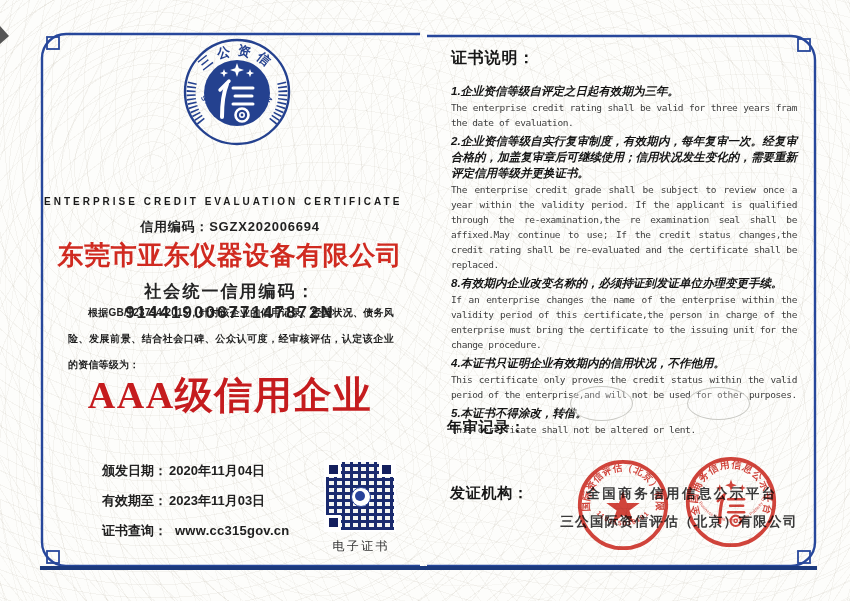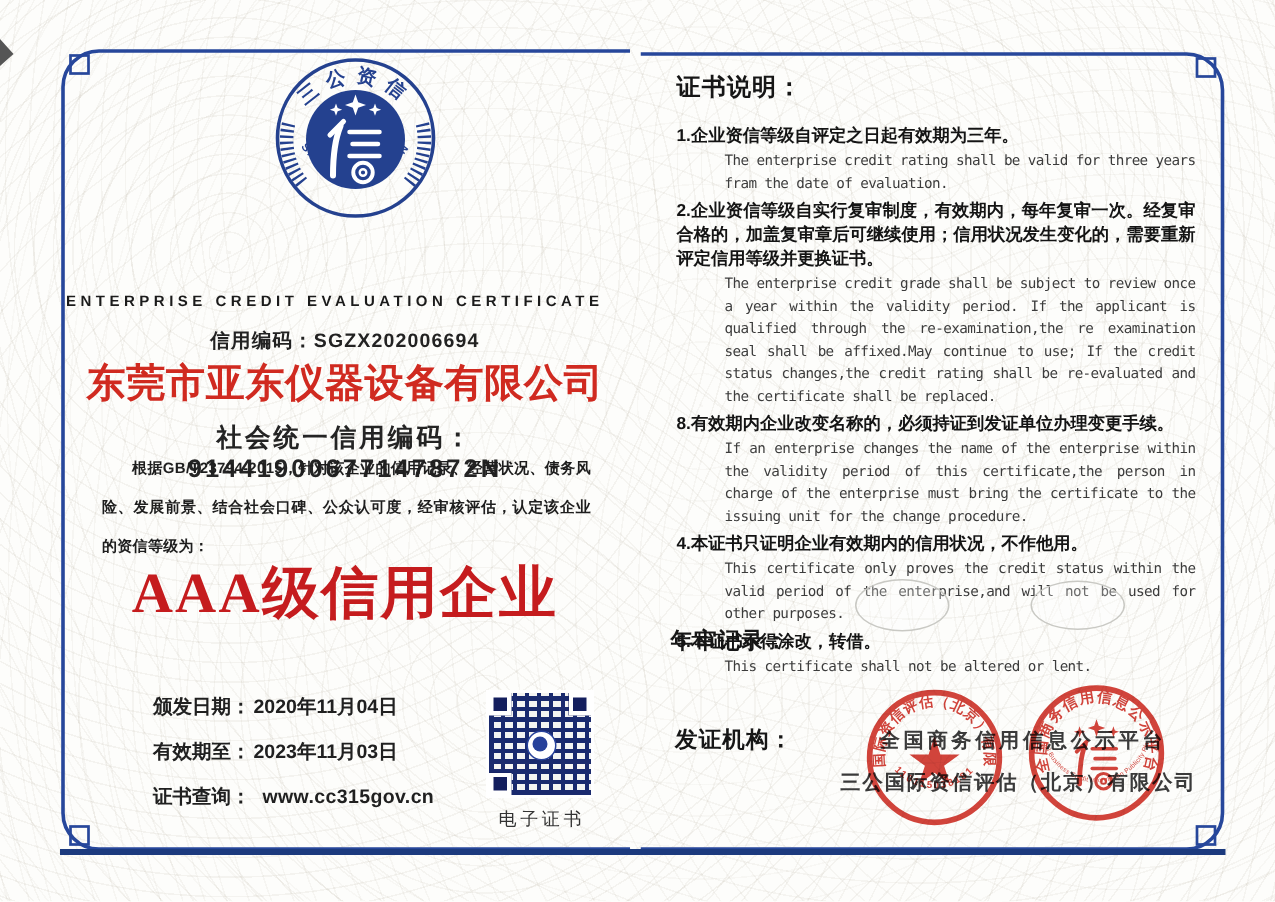--- a/index.html
+++ b/index.html
@@ -63,23 +63,23 @@
   .qr-center{position:absolute;left:50%;top:50%;width:18px;height:18px;margin:-9px 0 0 -9px;
     background:#fff;border-radius:50%;border:1px solid #27419a;}
   .qr-center::after{content:"";position:absolute;left:3px;top:3px;width:10px;height:10px;
     border-radius:50%;background:#27419a;}
   .qr-caption{position:absolute;left:284px;top:506px;width:72px;text-align:center;
     font-family:"Liberation Serif",serif;font-size:12px;color:#333;letter-spacing:0.2em;text-indent:0.2em;white-space:nowrap;}
 
   
   .ins-heading{position:absolute;left:24px;top:14px;font-size:16px;font-weight:bold;color:#161616;letter-spacing:0.05em;}
   .ins-block{position:absolute;left:24px;top:46px;width:346px;}
-  .ins-zh{font-size:11.5px;font-weight:bold;color:#141414;line-height:16px;margin:3px 0 1px 0;text-align:justify;}
+  .ins-zh{font-size:11.5px;font-weight:bold;color:#141414;line-height:16px;margin:3px 0 1px 0;text-align:justify;font-style:italic;}
   .ins-en{font-family:"DejaVu Sans Mono",monospace;font-size:9.5px;letter-spacing:-0.4px;
-    color:#3c3c3c;line-height:15px;text-align:justify;margin-left:32px;}
+    color:#3c3c3c;line-height:15px;text-align:justify;}
   .annual{position:absolute;left:20px;top:384px;font-size:15px;font-weight:bold;color:#161616;letter-spacing:0.05em;}
   .oval{position:absolute;border:1px solid #c9c9c4;border-radius:50%;background:rgba(255,255,255,0.25);}
   .oval-1{left:143px;top:352px;width:61px;height:33px;}
   .oval-2{left:260px;top:353px;width:61px;height:31px;}
   .issuer-label{position:absolute;left:23px;top:450px;font-size:15px;font-weight:bold;color:#161616;letter-spacing:0.05em;}
   .issuer-line1{position:absolute;left:130px;top:451px;width:250px;text-align:center;
     font-size:13.5px;font-weight:bold;color:#3a3a3a;letter-spacing:0.18em;white-space:nowrap;}
   .issuer-line2{position:absolute;left:112px;top:479px;width:280px;text-align:center;
     font-size:13.5px;font-weight:bold;color:#3a3a3a;letter-spacing:0.10em;white-space:nowrap;}
   .seal{position:absolute;width:94px;height:94px;mix-blend-mode:multiply;opacity:0.92;}

